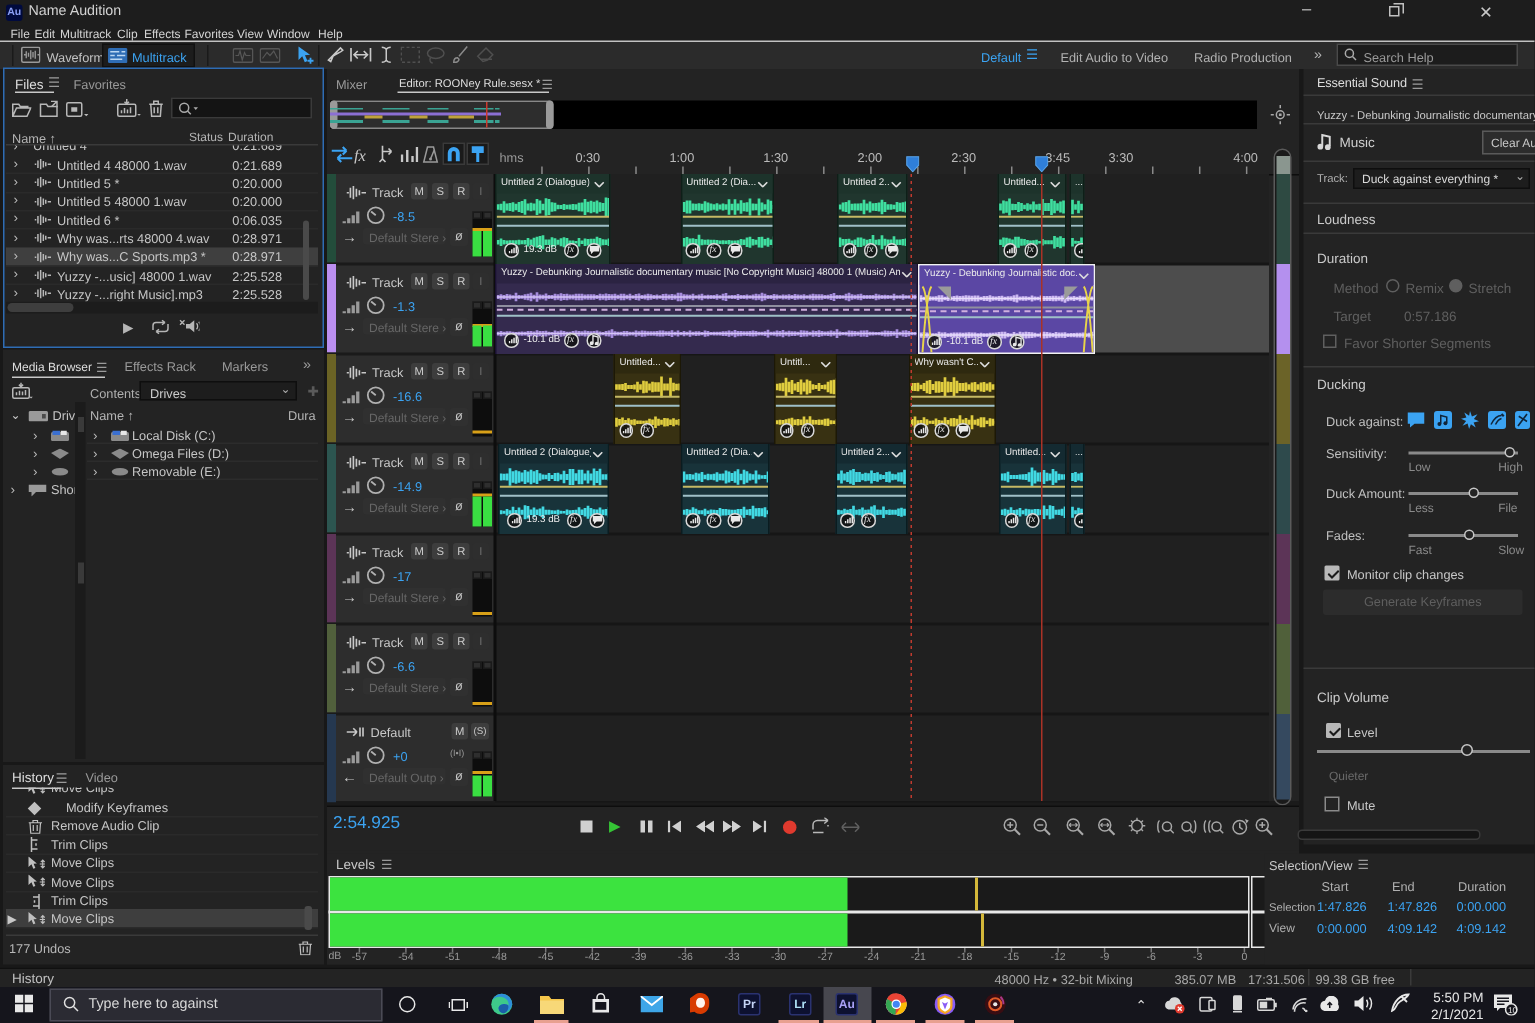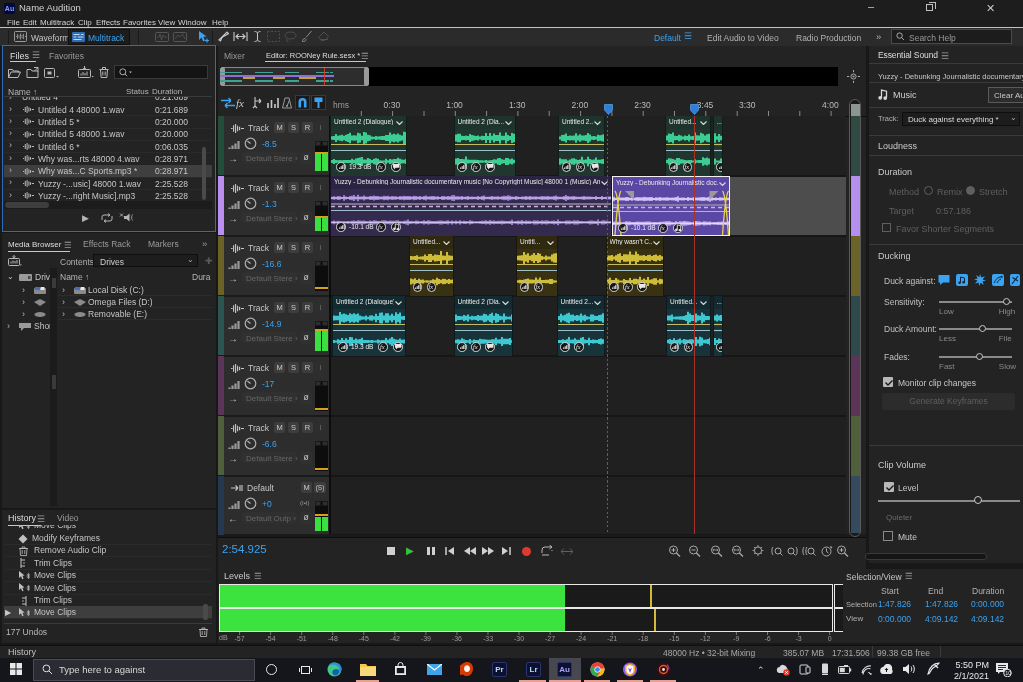--- a/index.html
+++ b/index.html
@@ -271,21 +271,21 @@
 <div class="ab" style="left:4px;top:525px;width:208px;height:6px;overflow:hidden">
     <svg class="ab" style="left:14px;top:-4px" width="12" height="10" viewBox="0 0 12 10">
       <path d="M1 0v7l2-1.8 1.2 3 1.4-0.6-1.2-2.8 2.2-0.2z" fill="#c0c0c0"></path>
       <path d="M8.5 5h4M10.5 3v4M9.2 3.7l1.3-1.3 1.3 1.3M9.2 6.3l1.3 1.3 1.3-1.3" stroke="#c0c0c0" stroke-width="0.8" fill="none"></path>
     </svg>
     <div class="ab" style="left:30px;top:-5px;font-size:8.5px;color:#c6c6c6">Move Clips</div>
   </div>
 <svg class="ab" style="left:18px;top:533.5px" width="10" height="10" viewBox="0 0 10 10">
     <path d="M5 0.5L9.5 5 5 9.5 0.5 5z" fill="#c0c0c0"></path>
   </svg>
-<div class="ab" style="left:32px;top:533px;font-size:8.5px;color:#c6c6c6">Modify Keyframes</div>
+<div class="ab" style="left:44px;top:533px;font-size:8.5px;color:#c6c6c6">Modify Keyframes</div>
 <div class="ab" style="left:4px;top:543.9px;width:208px;height:1px;background:#2a2a2a"></div>
 <svg class="ab" style="left:19px;top:545.9px" width="9" height="10" viewBox="0 0 9 10">
     <path d="M1 2.5h7l-0.5 7h-6z M0 2.5h9M3 2.5V1h3v1.5M3.2 4v4M5.8 4v4" fill="none" stroke="#c0c0c0" stroke-width="0.8"></path>
   </svg>
 <div class="ab" style="left:34px;top:545.4px;font-size:8.5px;color:#c6c6c6">Remove Audio Clip</div>
 <div class="ab" style="left:4px;top:556.3px;width:208px;height:1px;background:#2a2a2a"></div>
 <svg class="ab" style="left:19px;top:558.3px" width="9" height="10" viewBox="0 0 9 10">
     <path d="M2 0v10M2 2h4M2 8h4M5 4.2v1.6" stroke="#c0c0c0" stroke-width="1" fill="none"></path>
   </svg>
 <div class="ab" style="left:34px;top:557.8px;font-size:8.5px;color:#c6c6c6">Trim Clips</div>

